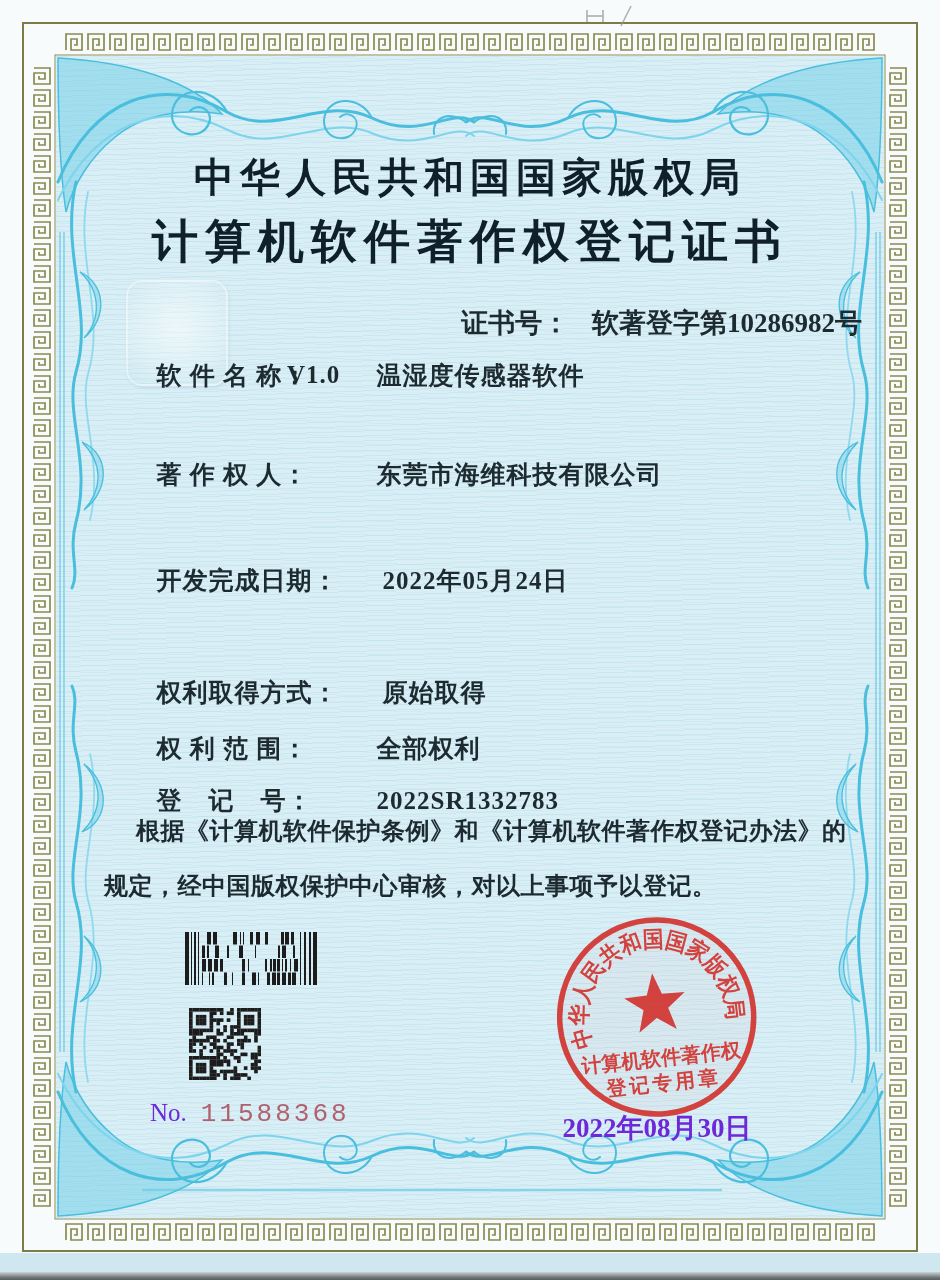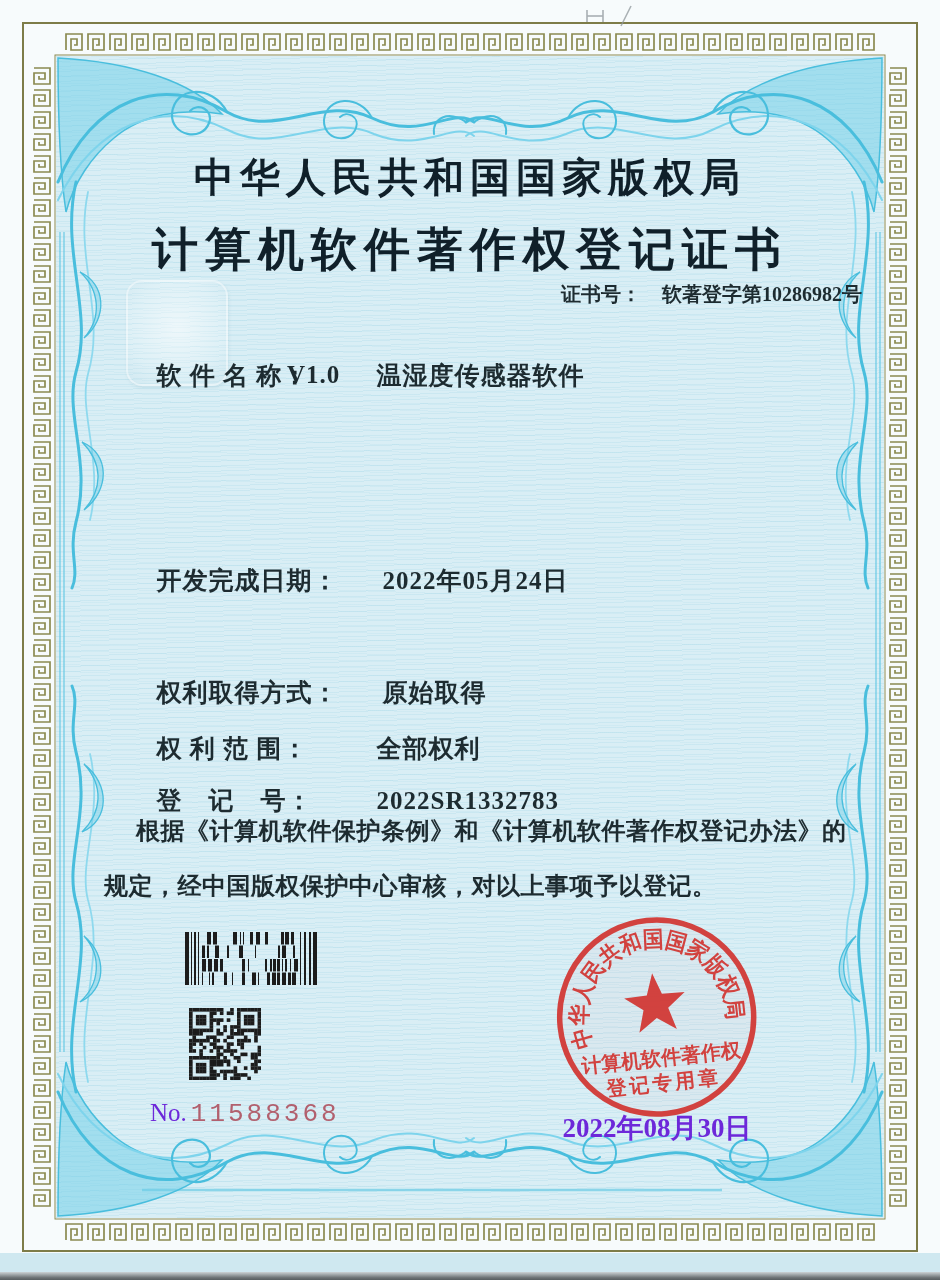--- a/index.html
+++ b/index.html
@@ -15,23 +15,23 @@
     background:
       repeating-linear-gradient(178deg, rgba(124,198,221,.16) 0 1px, rgba(255,255,255,0) 1px 5px),
       repeating-linear-gradient(2deg, rgba(124,198,221,.10) 0 1px, rgba(255,255,255,0) 1px 7px),
       #d9eef5;
   }
   #deco{position:absolute;left:22px;top:22px;width:896px;height:1230px;}
   .content{position:absolute;left:0;top:0;width:940px;height:1280px;}
 
   .h1{position:absolute;left:0;right:0;top:150px;text-align:center;
       font-size:40px;font-weight:bold;letter-spacing:6px;color:#10202a;}
-  .h2{position:absolute;left:0;right:0;top:219px;text-align:center;
+  .h2{position:absolute;left:0;right:0;top:211px;text-align:center;
       font-size:46px;font-weight:bold;letter-spacing:7px;color:#10202a;}
-  .certno{position:absolute;top:281px;right:78px;font-size:20px;font-weight:bold;}
+  .certno{position:absolute;top:305px;right:78px;font-size:27px;font-weight:bold;}
   .certno .lbl{margin-right:16px;}
 
   .watermark{position:absolute;left:126px;top:280px;width:102px;height:106px;border-radius:16px;
       background:radial-gradient(circle at 50% 45%, rgba(255,255,255,.55), rgba(255,255,255,.15) 60%, rgba(160,200,215,.16));
       box-shadow:inset 0 0 0 2px rgba(255,255,255,.45), 1px 2px 3px rgba(150,190,205,.25);}
 
   .field{position:absolute;left:113px;font-size:25px;font-weight:bold;letter-spacing:1px;white-space:pre;}
   .field .flabel{display:inline-block;min-width:176px;}
   .field .fvalue{margin-left:44px;}
   .fvalue2{position:absolute;left:287px;font-size:25px;font-weight:bold;letter-spacing:1px;}
@@ -39,21 +39,21 @@
   .para{position:absolute;left:104px;width:758px;font-size:24px;font-weight:bold;
         letter-spacing:.5px;white-space:pre;}
   .indent{padding-left:32px;}
 
   .barcode-box{position:absolute;left:185px;top:932px;width:132px;height:53px;}
   .qr-box{position:absolute;left:189px;top:1008px;width:72px;height:72px;}
 
   .serial{position:absolute;left:150px;top:1099px;}
   .serial .pfx{font-size:25px;color:#6d28d9;}
   .serial .num{font-family:"Liberation Mono","DejaVu Sans Mono",monospace;
-      font-size:26px;color:#b2606e;letter-spacing:3px;margin-left:0;}
+      font-size:26px;color:#b2606e;letter-spacing:3px;margin-left:10px;}
 
   .seal{position:absolute;left:550px;top:913px;width:214px;height:214px;opacity:.92;}
   .issue-date{position:absolute;left:540px;top:1110px;width:234px;text-align:center;
       font-size:27px;font-weight:bold;color:#6d28d9;}
 
   .pencil{position:absolute;left:583px;top:2px;width:70px;height:28px;}
   .bottom-blue{position:absolute;left:0;right:0;top:1253px;height:19px;background:#cfe8f0;}
   .bottom-dark{position:absolute;left:0;right:0;bottom:0;height:8px;
       background:linear-gradient(180deg,#ccd3d5,#6e7476 70%,#585e60);}
 </style>
@@ -285,20 +285,23 @@
       <span>软著登字第10286982号</span>
     </div>
 
     <div class="watermark"></div>
 
     <div class="field" style="top:331px">
       <span class="flabel">软 件 名 称：</span><span class="fvalue">温湿度传感器软件</span>
     </div>
     <div class="fvalue2" style="top:361px">V1.0</div>
 
+    <div class="field" style="top:430px">
+      <span class="flabel">著 作 权 人：</span><span class="fvalue">东莞市海维科技有限公司</span>
+    </div>
 
     <div class="field" style="top:536px">
       <span class="flabel">开发完成日期：</span><span class="fvalue">2022年05月24日</span>
     </div>
 
 
     <div class="field" style="top:704px">
       <span class="flabel">权 利 范 围：</span><span class="fvalue">全部权利</span>
     </div>
 

